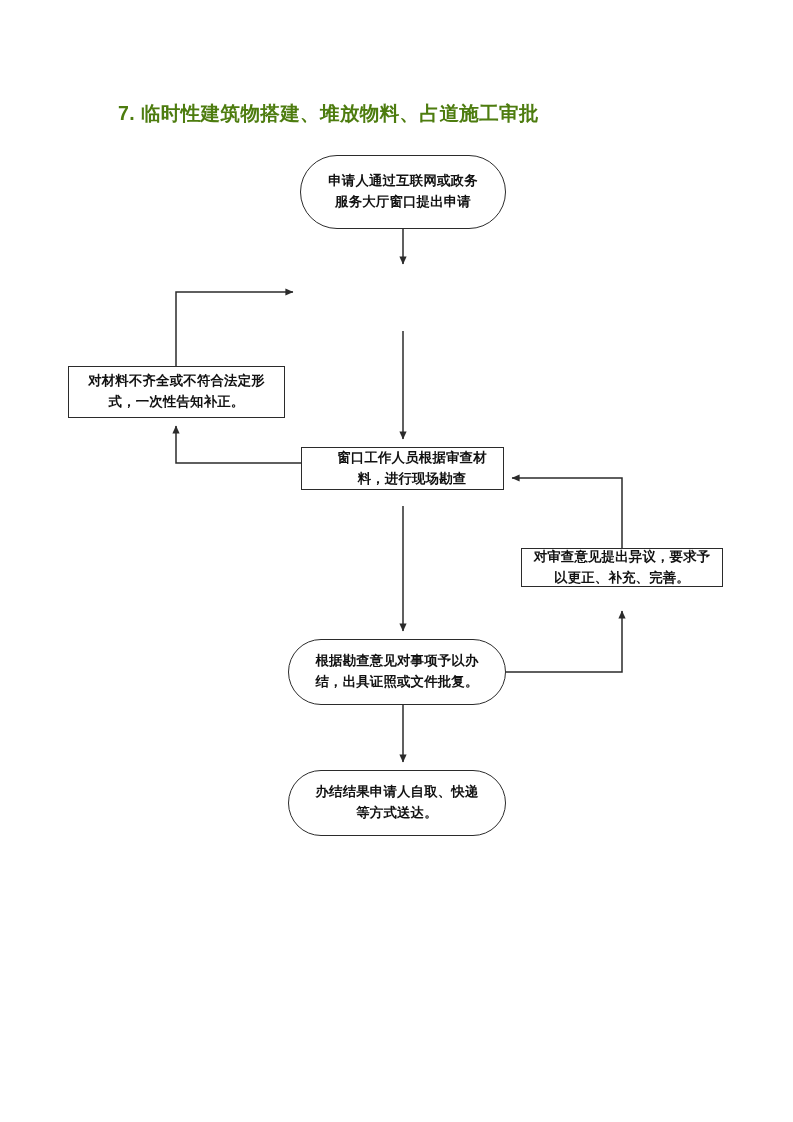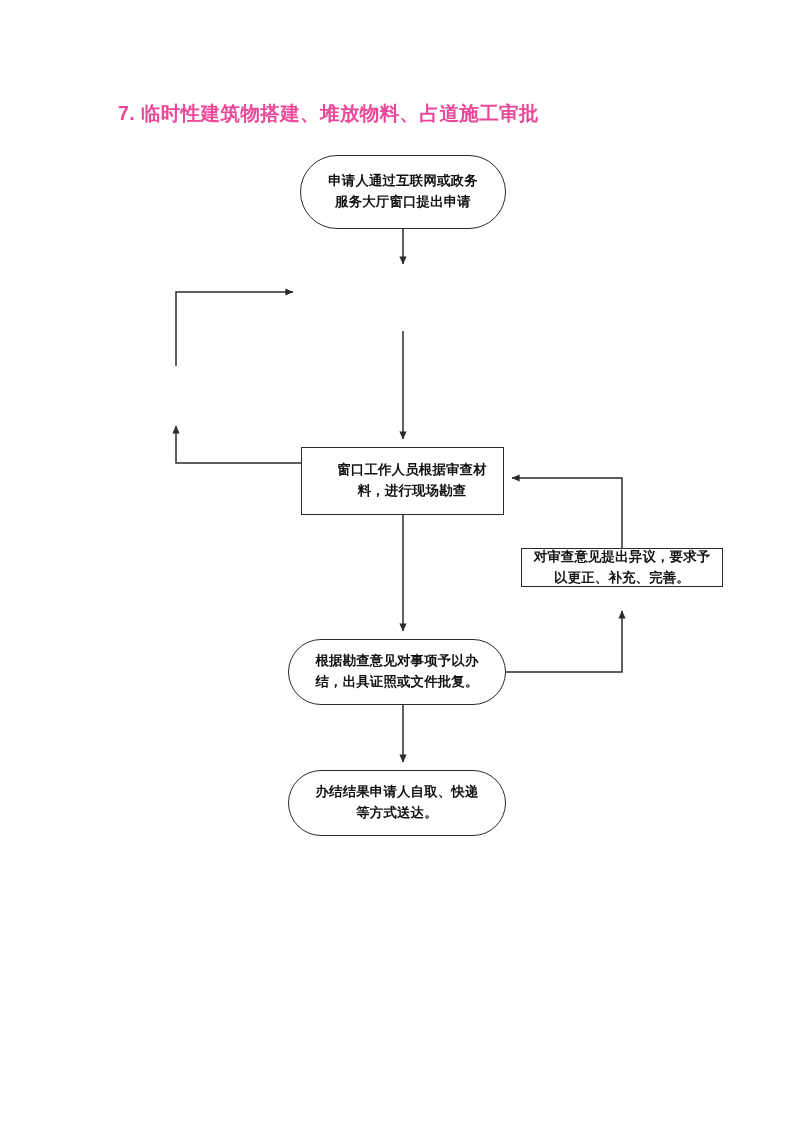--- a/index.html
+++ b/index.html
@@ -28,21 +28,21 @@
 
   #flow-title {
     position: absolute;
     left: 118px;
     top: 100px;
     width: 600px;
     font-family: "Liberation Sans", "DejaVu Sans", sans-serif;
     font-size: 19.5px;
     font-weight: bold;
     letter-spacing: 0.4px;
-    color: #ec4899;
+    color: #4d7c0f;
     white-space: nowrap;
   }
 
   
   #connectors {
     position: absolute;
     left: 0;
     top: 0;
     width: 793px;
     height: 1122px;
@@ -73,21 +73,21 @@
     color: #111111;
   }
   .node.rounded {
     border-radius: 999px;
   }
 
   
   #node-apply        { left: 300px; top: 155px; width: 206px; height: 74px; }
   #node-accept       { left: 301px; top: 272px; width: 203px; height: 59px; }
   #node-notify-fix   { left: 68px;  top: 366px; width: 217px; height: 52px; }
-  #node-survey       { left: 301px; top: 447px; width: 203px; height: 68px; padding-left: 19px; }
+  #node-survey       { left: 301px; top: 447px; width: 203px; height: 43px; padding-left: 19px; }
   #node-objection    { left: 521px; top: 548px; width: 202px; height: 39px; }
   #node-conclude     { left: 288px; top: 639px; width: 218px; height: 66px; }
   #node-deliver      { left: 288px; top: 770px; width: 218px; height: 66px; }
 
   #node-apply .node-text,
   #node-conclude .node-text,
   #node-deliver .node-text { padding: 0 22px; }
 </style>
 </head>
 <body>
@@ -121,20 +121,23 @@
 
       <path d="M403,705 L403,762" marker-end="url(#arrow)"></path>
     </g>
   </svg>
 
   <div class="node rounded" id="node-apply">
     <span class="node-text">申请人通过互联网或政务服务大厅窗口提出申请</span>
   </div>
 
 
+  <div class="node" id="node-notify-fix">
+    <span class="node-text">对材料不齐全或不符合法定形式，一次性告知补正。</span>
+  </div>
 
   <div class="node" id="node-survey">
     <span class="node-text">窗口工作人员根据审查材料，进行现场勘查</span>
   </div>
 
   <div class="node" id="node-objection">
     <span class="node-text">对审查意见提出异议，要求予以更正、补充、完善。</span>
   </div>
 
   <div class="node rounded" id="node-conclude">

